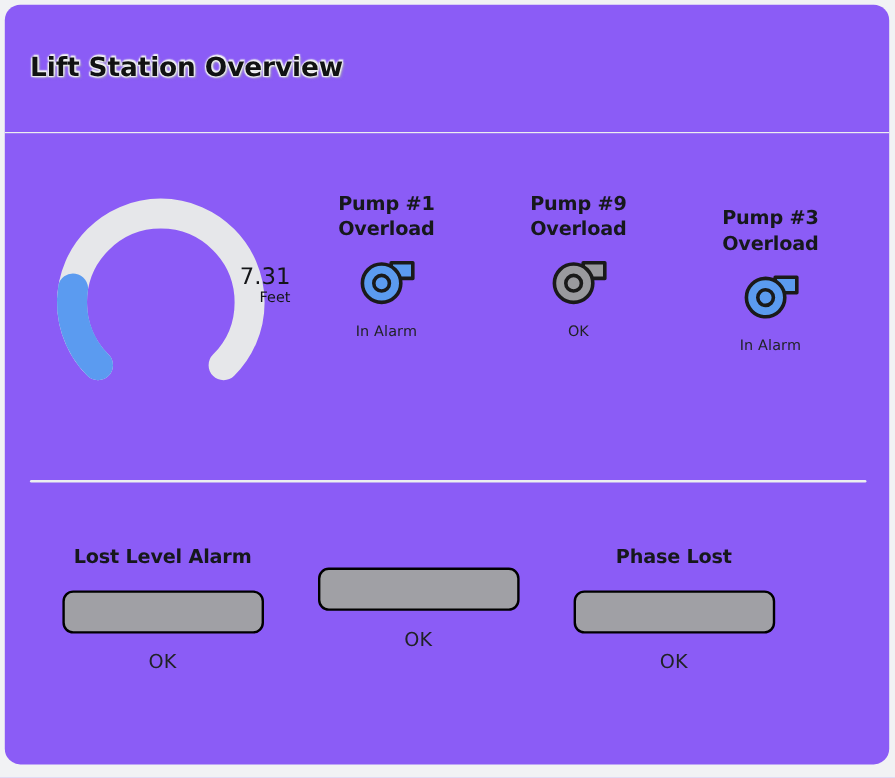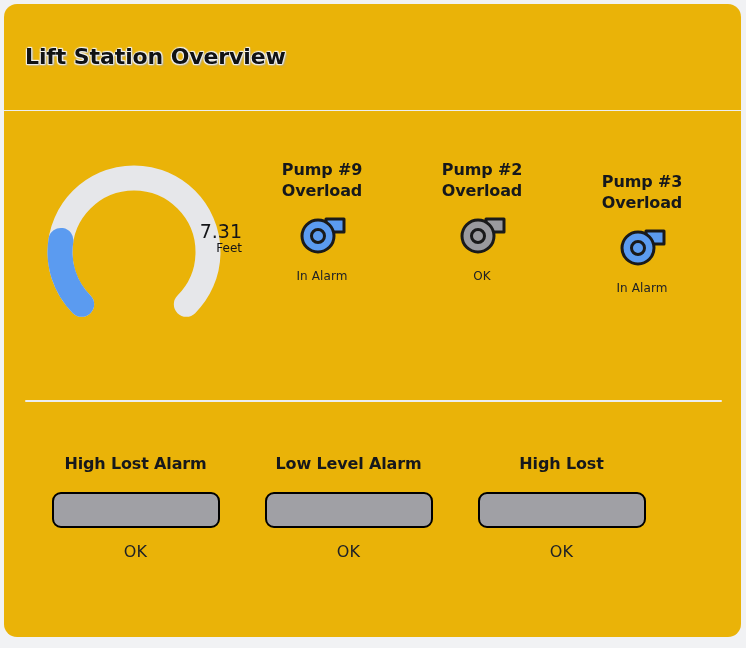--- a/index.html
+++ b/index.html
@@ -11,21 +11,21 @@
     font-family: "DejaVu Sans", sans-serif;
     overflow: hidden;
   }
 
   #card {
     position: absolute;
     left: 4px;
     top: 4px;
     width: 737px;
     height: 633px;
-    background: #eab308;
+    background: #8b5cf6;
     border-radius: 13px;
     overflow: hidden;
   }
 
   
   #header {
     position: absolute;
     left: 0; top: 0;
     width: 100%;
     height: 107px;
@@ -176,36 +176,36 @@
         <path id="gauge-fill" fill="none" stroke="#5b9bf0" stroke-width="25" stroke-linecap="round" d="M 55.67 145.33 A 74 74 0 0 1 34.91 81.42"></path>
       </svg>
       <div id="gauge-readout">
         <div id="gauge-value">7.31</div>
         <div id="gauge-unit">Feet</div>
       </div>
     </div>
 
     <div class="pump-col" id="pump-col-0">
       <div class="pump-title">
-        <div>Pump #9</div>
+        <div>Pump #1</div>
         <div>Overload</div>
       </div>
       <div class="pump-icon-wrap">
         <svg class="pump-svg" width="53" height="40" viewBox="0 0 53 40">
           <path class="pump-outlet" d="M30 4 H48 V17 H30 Z" stroke="#1a1a1a" stroke-width="3" stroke-linejoin="round" fill="#5b9bf0"></path>
           <circle class="pump-body" cx="22" cy="21" r="16" stroke="#1a1a1a" stroke-width="3" fill="#5b9bf0"></circle>
           <circle class="pump-hub" cx="22" cy="21" r="6.5" fill="none" stroke="#1a1a1a" stroke-width="3"></circle>
         </svg>
       </div>
       <div class="pump-status">In Alarm</div>
     </div>
 
     <div class="pump-col" id="pump-col-1">
       <div class="pump-title">
-        <div>Pump #2</div>
+        <div>Pump #9</div>
         <div>Overload</div>
       </div>
       <div class="pump-icon-wrap">
         <svg class="pump-svg" width="53" height="40" viewBox="0 0 53 40">
           <path class="pump-outlet" d="M30 4 H48 V17 H30 Z" stroke="#1a1a1a" stroke-width="3" stroke-linejoin="round" fill="#9a9a9e"></path>
           <circle class="pump-body" cx="22" cy="21" r="16" stroke="#1a1a1a" stroke-width="3" fill="#9a9a9e"></circle>
           <circle class="pump-hub" cx="22" cy="21" r="6.5" fill="none" stroke="#1a1a1a" stroke-width="3"></circle>
         </svg>
       </div>
       <div class="pump-status">OK</div>
@@ -225,31 +225,30 @@
       </div>
       <div class="pump-status">In Alarm</div>
     </div>
   </div>
 
   <div id="divider"></div>
 
   <div id="lower">
 
     <div class="alarm-col" id="alarm-col-0">
-      <div class="alarm-title">High Lost Alarm</div>
+      <div class="alarm-title">Lost Level Alarm</div>
       <div class="alarm-bar" style="background: rgb(160, 160, 165);"></div>
       <div class="alarm-status">OK</div>
     </div>
 
     <div class="alarm-col" id="alarm-col-1">
-      <div class="alarm-title">Low Level Alarm</div>
       <div class="alarm-bar" style="background: rgb(160, 160, 165);"></div>
       <div class="alarm-status">OK</div>
     </div>
 
     <div class="alarm-col" id="alarm-col-2">
-      <div class="alarm-title">High Lost</div>
+      <div class="alarm-title">Phase Lost</div>
       <div class="alarm-bar" style="background: rgb(160, 160, 165);"></div>
       <div class="alarm-status">OK</div>
     </div>
   </div>
 
 </div>
 
 </body></html>

